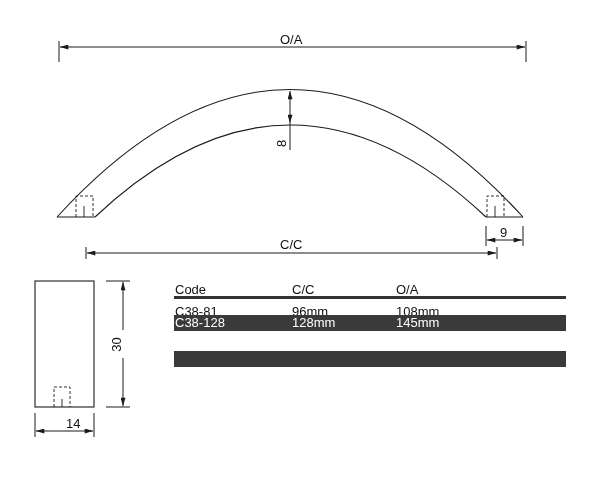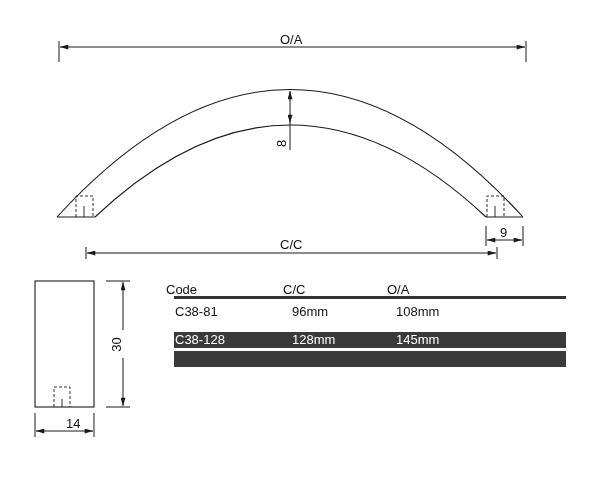--- a/index.html
+++ b/index.html
@@ -1,21 +1,21 @@
 <!DOCTYPE html>
 <html><head>
 <meta charset="utf-8">
 <style>
   html, body { margin: 0; padding: 0; background: #ffffff; }
   body { width: 600px; height: 483px; position: relative; overflow: hidden;
          font-family: "Liberation Sans", sans-serif; color: #111; }
   #drawing { position: absolute; left: 0; top: 0; }
   .lbl { position: absolute; font-size: 13px; color: #111; line-height: 1; white-space: nowrap; }
   .rot { transform: rotate(-90deg); transform-origin: center; }
-  #spec-table { position: absolute; left: 165px; top: 280px; width: 392px; text-align: center; }
+  #spec-table { position: absolute; left: 174px; top: 280px; width: 392px; text-align: center; }
   .th-row { position: relative; height: 18px; }
   .th-row span { position: absolute; top: 2px; font-size: 13px; }
   .rule { position: absolute; left: 174px; top: 296px; width: 392px; height: 3px; background: #333; }
   .row { position: absolute; left: 174px; width: 392px; height: 16px; }
   .row span { position: absolute; top: 1px; font-size: 13px; line-height: 14px; }
   .row.dark { background: #3a3a3a; color: #fff; }
   .c0 { left: 1px; } .c1 { left: 118px; } .c2 { left: 222px; }
 </style>
 </head>
 <body>
@@ -104,21 +104,21 @@
     <span class="c2">O/A</span>
   </div>
 </div>
 <div class="rule"></div>
 
 <div class="row" style="top:304px;">
   <span class="c0">C38-81</span>
   <span class="c1">96mm</span>
   <span class="c2">108mm</span>
 </div>
-<div class="row dark" style="top:332px;">
+<div class="row dark" style="top:315px;">
   <span class="c0">C38-128</span>
   <span class="c1">128mm</span>
   <span class="c2">145mm</span>
 </div>
 <div class="row dark" style="top:351px;">
   <span class="c0"></span>
   <span class="c1"></span>
   <span class="c2"></span>
 </div>
 

